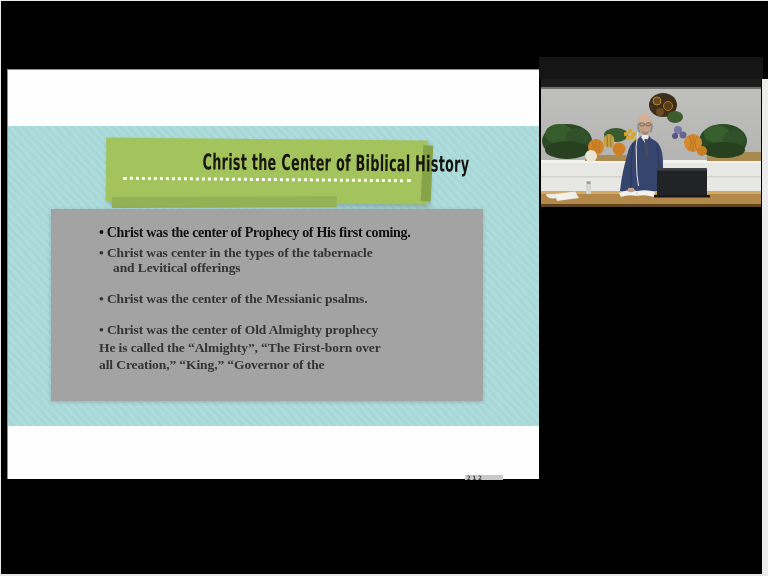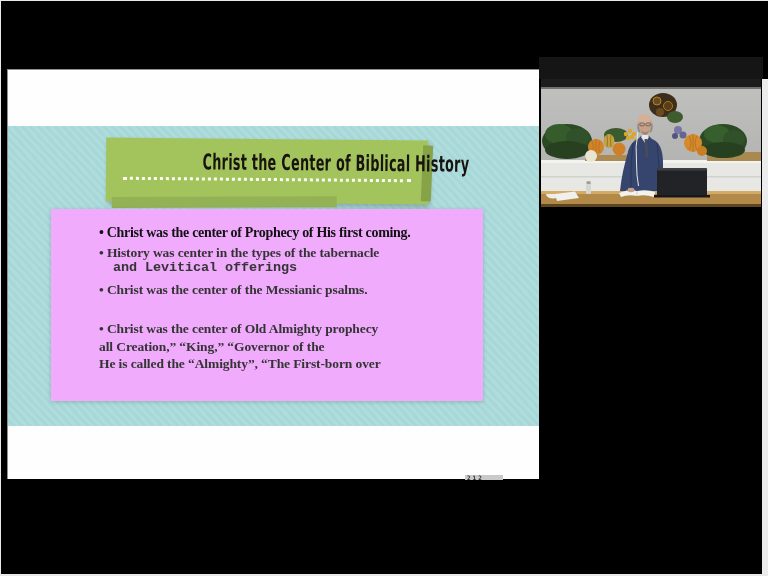--- a/index.html
+++ b/index.html
@@ -23,28 +23,28 @@
   }
   .banner::before{content:"";position:absolute;left:6px;bottom:-5px;width:225px;height:11px;background:#93b155;transform:rotate(-.7deg);z-index:-1;}
   .banner::after{content:"";position:absolute;right:-4px;top:5px;width:10px;height:56px;background:#87a348;transform:rotate(2deg);z-index:-1;}
   .banner-title{
     display:inline-block;margin-top:11px;white-space:nowrap;
     font:bold 22px "DejaVu Sans", sans-serif;color:#17130e;letter-spacing:.5px;
     transform:scaleX(.58);transform-origin:50% 50%;
   }
   .banner-dots{margin:3px auto 0;width:288px;height:0;border-bottom:3px dotted #fdfdf3;}
   .content-card{
-    position:absolute;left:43px;top:139px;width:432px;height:192px;background:#f0abfc;
+    position:absolute;left:43px;top:139px;width:432px;height:192px;background:#a3a3a3;
     box-shadow:0 1px 4px rgba(0,0,0,.18);
   }
   .lines{padding:16px 6px 0 48px;font-family:"Liberation Serif", serif;font-weight:bold;color:#343434;}
   .ln{font-size:13.5px;line-height:15px;white-space:nowrap;letter-spacing:-.1px;}
   .ln.strong{font-size:14px;line-height:16px;color:#121212;letter-spacing:-.3px;margin-bottom:4px;}
-  .ln.indent{padding-left:14px;margin-bottom:7px;font-family:Liberation Mono, monospace;}
-  .ln.b3{line-height:16px;margin-bottom:22px;}
+  .ln.indent{padding-left:14px;margin-bottom:16px;}
+  .ln.b3{line-height:16px;margin-bottom:14px;}
   .ln.loose{line-height:17.5px;}
   .page-marker{
     position:absolute;left:457px;top:405px;width:38px;height:5px;background:#c9c9c9;overflow:hidden;
     font:bold 6px "DejaVu Sans Mono", monospace;color:#2e2e2e;line-height:5px;text-align:left;
     letter-spacing:2px;filter:blur(.6px);padding-left:2px;box-sizing:border-box;
   }
   
   .preband{position:absolute;left:538px;top:56px;width:224px;height:22px;background:#151515;}
   .video-feed{position:absolute;left:540px;top:78px;width:220px;height:128px;overflow:hidden;}
   .video-feed svg{display:block;}
@@ -60,26 +60,26 @@
     <div class="teal-band"></div>
 
     <div class="banner">
       <span class="banner-title">Christ the Center of Biblical History</span>
       <div class="banner-dots"></div>
     </div>
 
     <div class="content-card">
       <div class="lines">
         <div class="ln strong">• Christ was the center of Prophecy of His first coming.</div>
-        <div class="ln">• History was center in the types of the tabernacle</div>
+        <div class="ln">• Christ was center in the types of the tabernacle</div>
         <div class="ln indent">and Levitical offerings</div>
         <div class="ln b3">• Christ was the center of the Messianic psalms.</div>
         <div class="ln loose">• Christ was the center of Old Almighty prophecy</div>
+        <div class="ln loose">He is called the “Almighty”, “The First-born over</div>
         <div class="ln loose">all Creation,” “King,” “Governor of the</div>
-        <div class="ln loose">He is called the “Almighty”, “The First-born over</div>
       </div>
     </div>
 
     <div class="page-marker">212</div>
   </div>
 
   <div class="preband"></div>
 
   <div class="video-feed">
     <svg width="220" height="128" viewBox="0 0 220 128" xmlns="http://www.w3.org/2000/svg">

